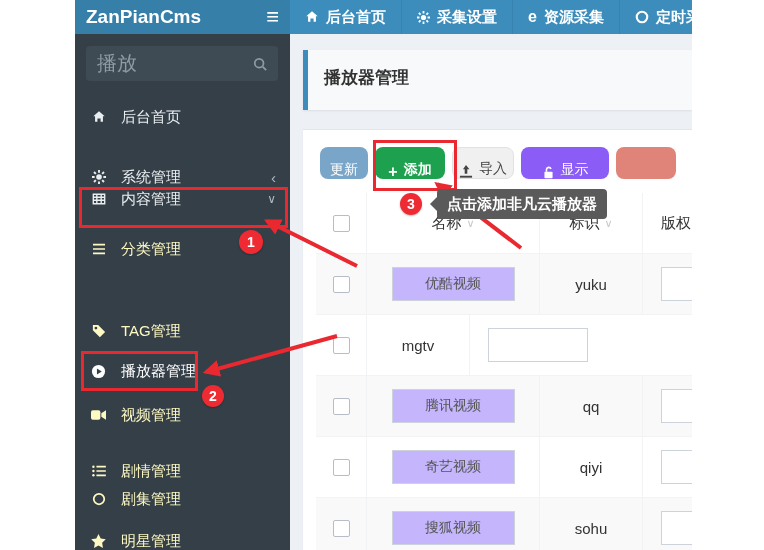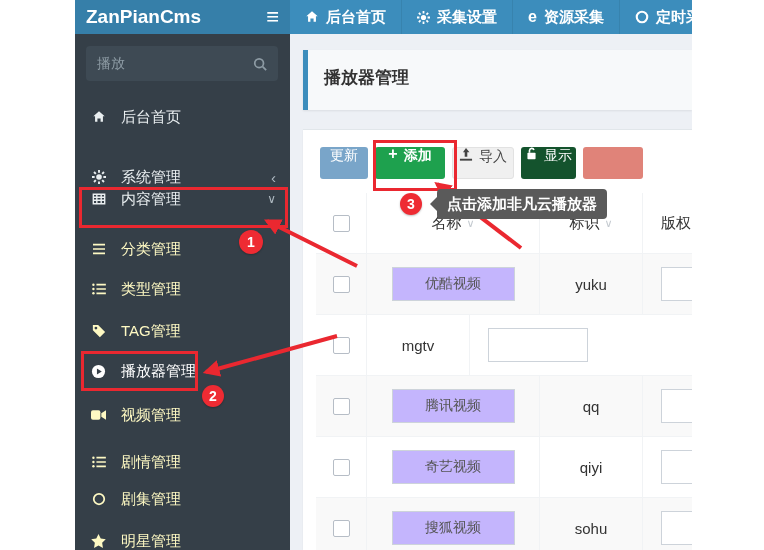--- a/index.html
+++ b/index.html
@@ -16,46 +16,46 @@
   .topnav{position:absolute;left:215px;top:0;width:402px;height:34px;background:#3c8dbc;display:flex;z-index:5;overflow:hidden}
   .nav-item{display:flex;align-items:center;gap:7px;padding:0 15px;height:34px;color:#fff;
     font-size:15px;font-weight:600;border-right:1px solid rgba(0,0,0,.07);white-space:nowrap;cursor:pointer}
   .nav-item .icn{display:flex}
 
   
   .sidebar{position:absolute;left:0;top:34px;width:215px;height:516px;background:#353f48;z-index:4}
   .side-search{position:absolute;left:11px;top:12px;width:192px;height:35px;background:#3e4a54;
     border-radius:4px;display:flex;align-items:center;padding:0 11px}
   .side-search input{flex:1;background:transparent;border:none;outline:none;color:#fdba74;
-    font-size:14px;font-family:Liberation Serif, serif;min-width:0}
+    font-size:20px;font-family:Liberation Serif, serif;min-width:0}
   .side-search input::placeholder{color:#8d9ba4}
   .side-search .icn{color:#8d9ba4;display:flex;cursor:pointer}
   .side-item{position:absolute;left:0;width:215px;height:42px;display:flex;align-items:center;
     padding:0 14px;gap:13px;font-size:15px;color:#fef9c3;cursor:pointer}
   .side-item .icn{width:19px;display:flex;justify-content:center;color:inherit}
   .side-item.top-level{color:#e9eef0}
   .side-item.active{color:#fff}
   .chev{margin-left:auto;font-size:15px;color:#aeb9c1}
 
   
   .content{position:absolute;left:215px;top:34px;width:402px;height:516px;background:#edf0f5}
   .ph-card{position:absolute;left:13px;top:16px;right:0;height:60px;background:#f7f9fa;
     border-left:5px solid #3c8dbc;box-shadow:0 1px 2px rgba(0,0,0,.08)}
   .ph-title{margin:16px 0 0 16px;font-size:17px;font-weight:bold;color:#333}
   .main-card{position:absolute;left:13px;top:95px;right:0;bottom:0;background:#fff;
     border-top:1px solid #e1e6ea;box-shadow:0 1px 2px rgba(0,0,0,.05)}
   .toolbar{position:absolute;left:17px;top:17px;display:flex;gap:7px}
-  .btn{height:32px;display:flex;align-items:flex-start;justify-content:center;gap:6px;border:none;
-    border-radius:3px;font-size:14px;color:#fff;font-family:inherit;cursor:pointer;flex:none}
+  .btn{height:32px;display:flex;align-items:flex-end;justify-content:center;gap:6px;border:none;
+    border-radius:8px;font-size:14px;color:#fff;font-family:inherit;cursor:pointer;flex:none}
   .btn .icn{display:flex}
   .btn-refresh{width:48px;background:#79a5c9}
   .btn-add{width:70px;background:#1ea14e;font-weight:bold}
   .btn-add .plus{font-size:16px;font-weight:bold;line-height:14px}
   .btn-import{width:62px;background:#f0f0f0;color:#444;border:1px solid #e2e2e2}
-  .btn-show{width:55px;background:#14532d}
+  .btn-show{width:88px;background:#8b5cf6}
   .btn-hide{width:65px;background:#f0b456}
   .btn-del{width:60px;background:#e08379}
 
   
   .ptable{position:absolute;left:13px;top:63px;width:470px;font-size:15px;color:#333}
   .trow{display:flex;height:61px;border-bottom:1px solid #f1f3f5;background:#fff}
   .trow.stripe{background:#f9f9f9}
   .tcell{height:100%;display:flex;align-items:center;justify-content:center;
     border-right:1px solid #f1f3f5}
   .c1{width:51px}.c2{width:173px}.c3{width:103px}
@@ -170,31 +170,20 @@
 
       <div class="side-item" style="top:194px">
         <span class="icn">
           <svg width="14" height="12" viewBox="0 0 16 14">
               <path stroke="currentColor" stroke-width="2" d="M1 2h14M1 7h14M1 12h14"></path>
             </svg>
         </span>
         <span>分类管理</span>
       </div>
 
-      <div class="side-item" style="top:234px">
-        <span class="icn">
-          <svg width="14" height="12" viewBox="0 0 16 14">
-              <path stroke="currentColor" stroke-width="2" d="M5 2h11M5 7h11M5 12h11"></path>
-              <circle cx="1.5" cy="2" r="1.4" fill="currentColor"></circle>
-              <circle cx="1.5" cy="7" r="1.4" fill="currentColor"></circle>
-              <circle cx="1.5" cy="12" r="1.4" fill="currentColor"></circle>
-            </svg>
-        </span>
-        <span>类型管理</span>
-      </div>
 
       <div class="side-item" style="top:276px">
         <span class="icn">
           <svg width="14" height="14" viewBox="0 0 16 16">
               <path fill="currentColor" fill-rule="evenodd" d="M1 1h6l8 8-6 6-8-8zm3.5 2a1.6 1.6 0 1 0 0 3.2 1.6 1.6 0 0 0 0-3.2z"></path>
             </svg>
         </span>
         <span>TAG管理</span>
       </div>
 
@@ -211,21 +200,21 @@
       <div class="side-item" style="top:360px">
         <span class="icn">
           <svg width="15" height="12" viewBox="0 0 16 12">
               <rect x="0" y="1" width="10" height="10" rx="2" fill="currentColor"></rect>
               <path d="M11 4.2 16 1v10l-5-3.2z" fill="currentColor"></path>
             </svg>
         </span>
         <span>视频管理</span>
       </div>
 
-      <div class="side-item" style="top:407px">
+      <div class="side-item" style="top:416px">
         <span class="icn">
           <svg width="14" height="12" viewBox="0 0 16 14">
               <path stroke="currentColor" stroke-width="2" d="M5 2h11M5 7h11M5 12h11"></path>
               <circle cx="1.5" cy="2" r="1.4" fill="currentColor"></circle>
               <circle cx="1.5" cy="7" r="1.4" fill="currentColor"></circle>
               <circle cx="1.5" cy="12" r="1.4" fill="currentColor"></circle>
             </svg>
         </span>
         <span>剧情管理</span>
       </div>

